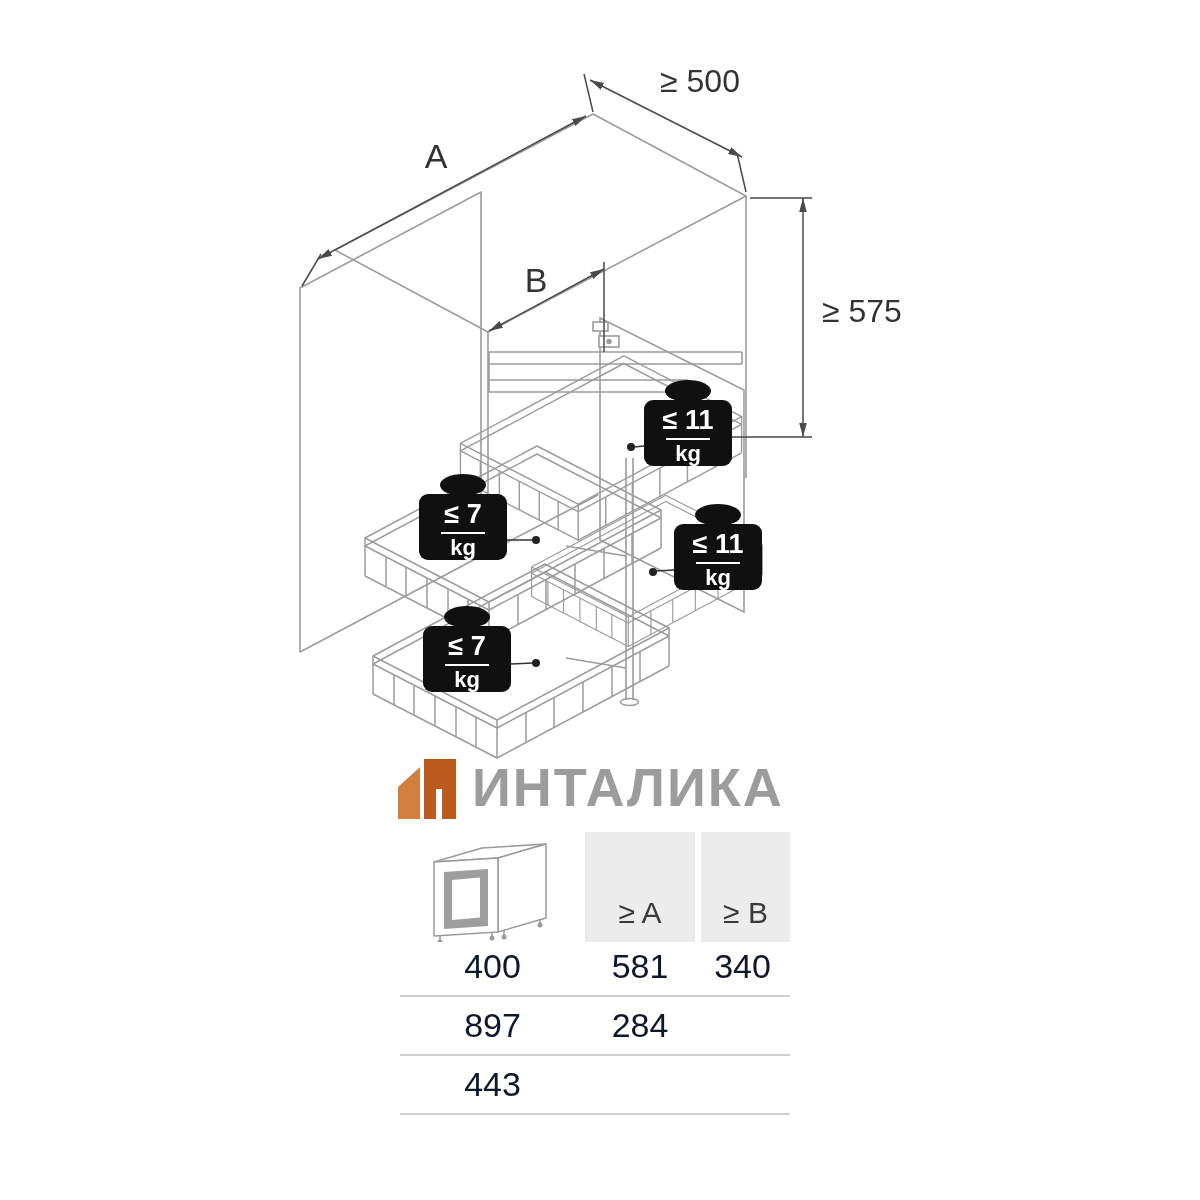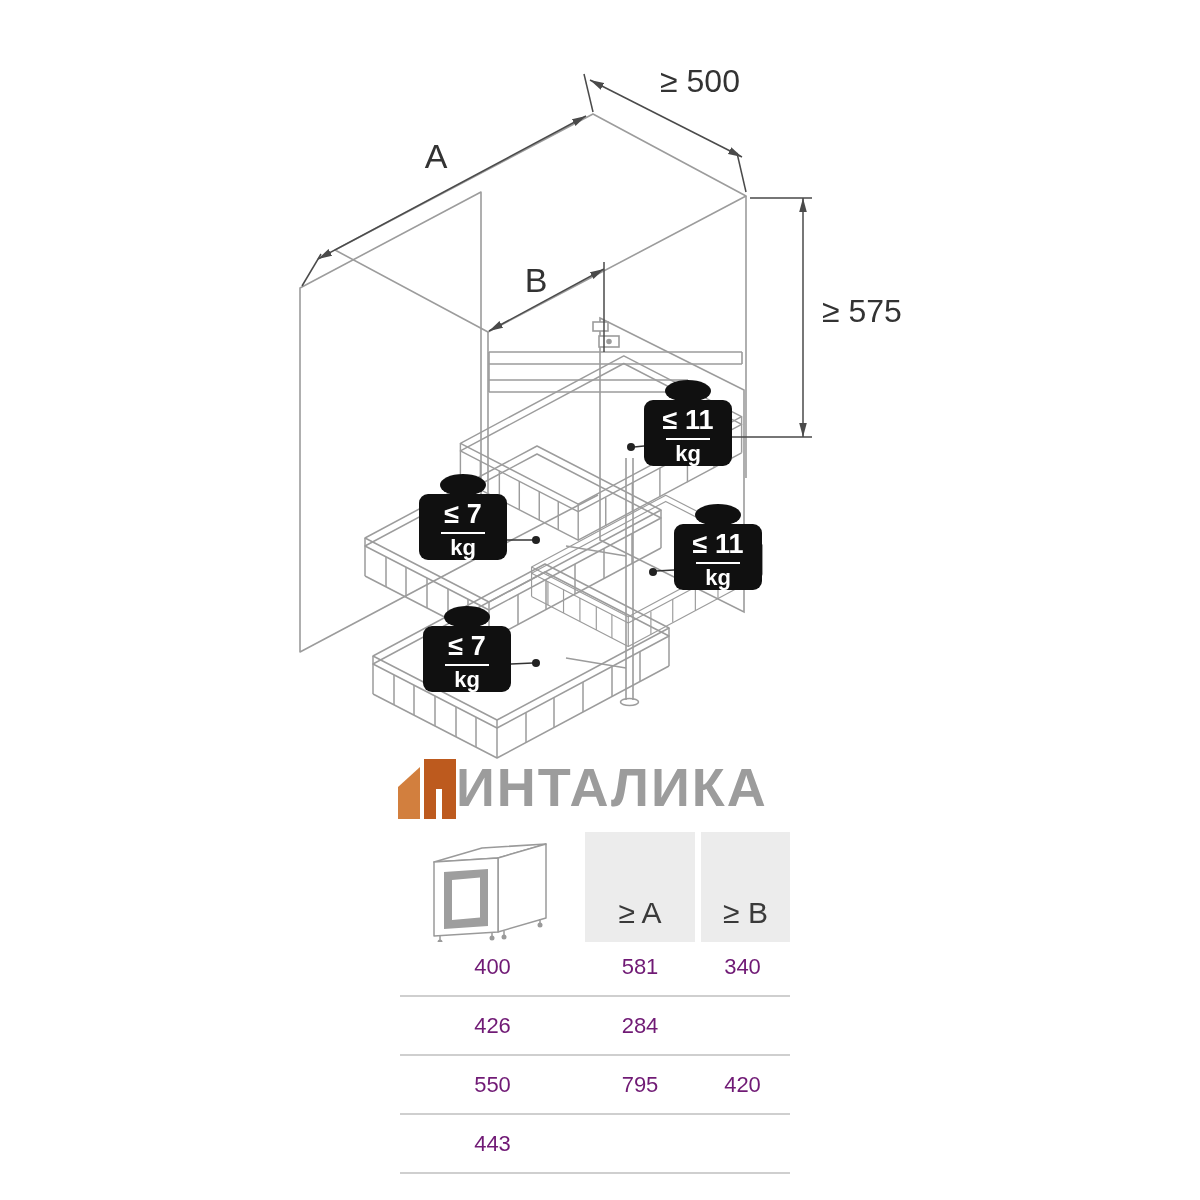--- a/index.html
+++ b/index.html
@@ -6,32 +6,32 @@
   .page{position:relative;width:1200px;height:1200px;background:#fff;overflow:hidden;
         font-family:"Liberation Sans",sans-serif;}
   svg text{font-family:"Liberation Sans",sans-serif;}
 
   
   .diagram{position:absolute;left:0;top:0;}
 
   
   .brand{position:absolute;left:398px;top:752px;display:flex;align-items:center;}
   .brand-name{font-size:54px;font-weight:700;color:#9c9c9c;letter-spacing:2px;
-              line-height:70px;}
+              margin-left:16px;line-height:70px;}
 
   
   .spec-table{position:absolute;left:400px;top:832px;width:390px;border-bottom:2px solid #cfcfcf;}
   .spec-header,.spec-row{display:grid;grid-template-columns:185px 110px 95px;}
   .spec-header{height:104px;}
   .spec-row{height:57px;border-top:2px solid #cfcfcf;}
   .hcell{display:flex;align-items:flex-end;justify-content:center;padding-bottom:12px;
          font-size:30px;color:#3a3a3a;background:#ececec;box-sizing:border-box;}
   .hcell-b{border-left:6px solid #fff;}
   .hcell-img{display:flex;align-items:center;justify-content:center;background:#fff;}
-  .cell{display:flex;align-items:center;justify-content:center;font-size:22px;color:#701a75;}
+  .cell{display:flex;align-items:center;justify-content:center;font-size:34px;color:#0f172a;}
 </style>
 </head>
 <body>
 
 <div class="page">
 
   <svg class="diagram" width="1200" height="760" viewBox="0 0 1200 760">
     <defs>
       <marker id="dimArrow" markerUnits="userSpaceOnUse" markerWidth="14" markerHeight="10" viewBox="0 0 14 10" refX="14" refY="5" orient="auto-start-reverse">
         <path d="M14,5 L0,1.2 L0,8.8 Z" fill="#4a4a4a"></path>
@@ -175,26 +175,21 @@
       <div class="hcell">≥ A</div>
       <div class="hcell hcell-b">≥ B</div>
     </div>
 
     <div class="spec-row">
       <div class="cell">400</div>
       <div class="cell">581</div>
       <div class="cell">340</div>
     </div>
     <div class="spec-row">
-      <div class="cell">426</div>
+      <div class="cell">897</div>
       <div class="cell">284</div>
-    </div>
-    <div class="spec-row">
-      <div class="cell">550</div>
-      <div class="cell">795</div>
-      <div class="cell">420</div>
     </div>
     <div class="spec-row">
       <div class="cell">443</div>
     </div>
   </div>
 
 </div>
 
 </body></html>

